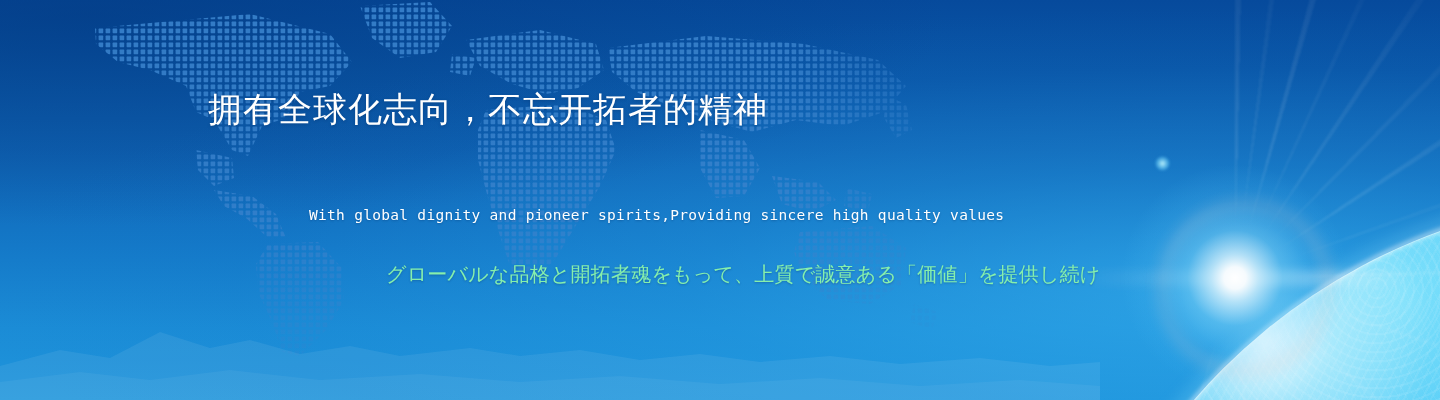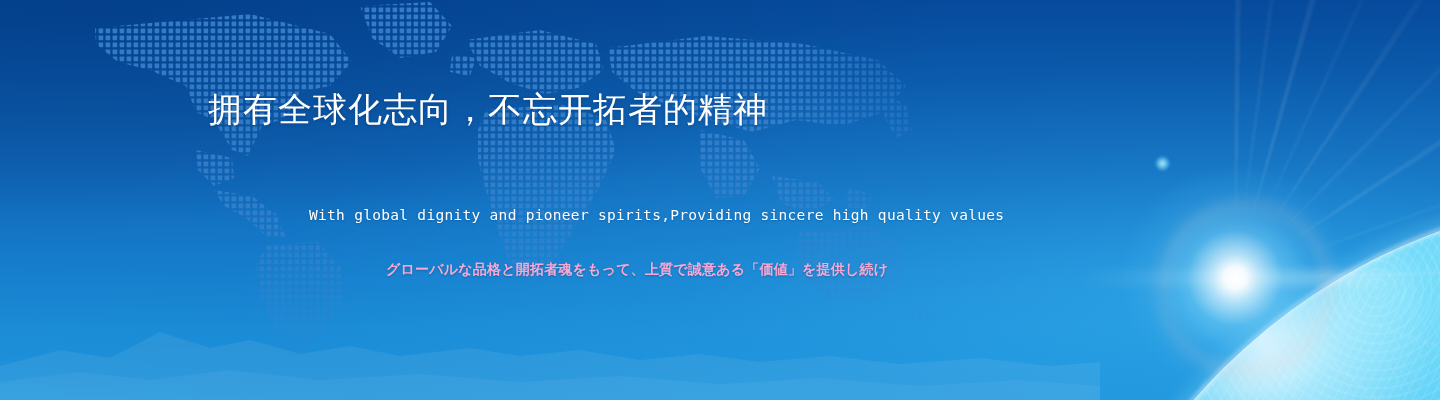--- a/index.html
+++ b/index.html
@@ -268,24 +268,24 @@
     font-family: "DejaVu Sans Mono", "Liberation Mono", monospace;
     font-size: 14.5px;
     letter-spacing: 0.3px;
     white-space: nowrap;
     text-shadow: 0 1px 2px rgba(0,40,90,0.30);
   }
   .sub-ja {
     position: absolute;
     left: 378px;
     top: 261px;
-    color: #f9a8d4;
+    color: #86efac;
     font-family: "Liberation Sans", "DejaVu Sans", sans-serif;
-    font-size: 14px;
-    font-weight: 700;
+    font-size: 20px;
+    font-weight: 400;
     letter-spacing: 0.2px;
     white-space: nowrap;
     text-shadow: 0 1px 2px rgba(0,40,90,0.30);
   }
 </style>
 </head>
 <body>
 
 <div id="banner">
 

